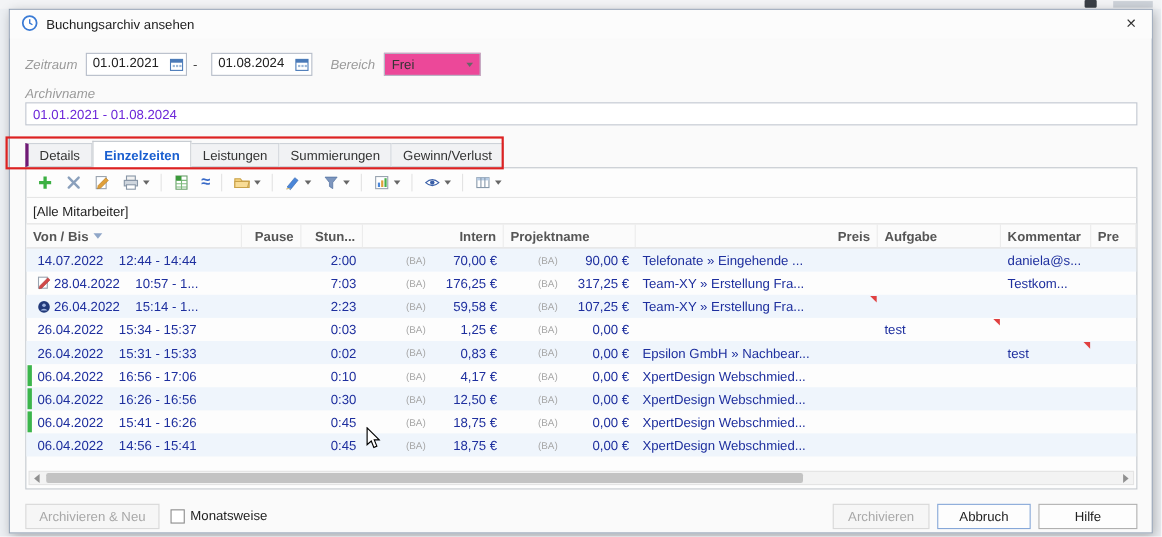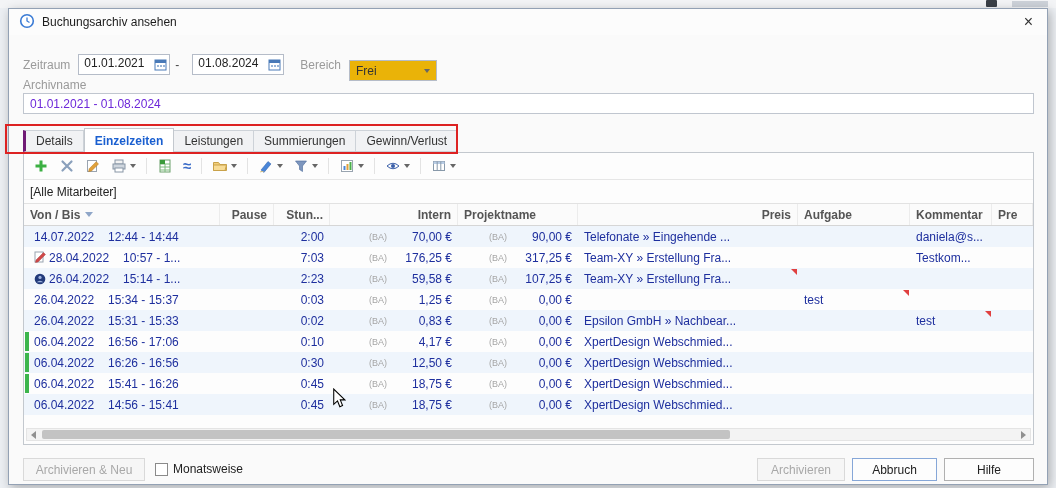--- a/index.html
+++ b/index.html
@@ -13,27 +13,27 @@
 
   
   .dialog { position:absolute; left:8px; top:8px; width:1040px; height:477px; background:#fafafa; border:1px solid #93a1b4; box-shadow:2px 3px 10px rgba(0,0,0,.28); }
   .titlebar { height:26px; display:flex; align-items:center; gap:7px; padding:0 10px; background:#fcfcfc; }
   .titlebar .title { font-size:12px; color:#1c1c1c; }
   .close-btn { margin-left:auto; font-size:16px; line-height:16px; color:#333; cursor:pointer; padding:0 4px; }
   .dlg-body { position:absolute; top:26px; left:0; right:0; bottom:0; }
 
   
   .filter-row { position:absolute; top:13px; left:14px; display:flex; align-items:center; }
-  .lbl { color:#9a9a9a; }
+  .lbl { color:#9a9a9a;font-style:italic; }
   .fld { position:relative; margin-left:8px; }
   .date-input { width:92px; height:21px; border:1px solid #b5bcc8; background:#fff; font:12px "Liberation Sans",sans-serif; color:#222; padding:0 20px 4px 5px; }
   .cal-icon { position:absolute; right:3px; top:4px; }
   .dash { margin:0 5px; color:#444; }
   .bereich-lbl { margin-left:16px; }
-  .combo { width:88px; height:21px; margin-left:8px; border:1px solid #b5bcc8; background:#eab308; display:flex; align-items:center; padding:0 6px; color:#333;margin-top:12px; }
+  .combo { width:88px; height:21px; margin-left:8px; border:1px solid #b5bcc8; background:#ec4899; display:flex; align-items:center; padding:0 6px; color:#333; }
   .combo .caret { margin-left:auto; }
 
   .archiv-label { position:absolute; top:43px; left:14px; color:#9a9a9a; }
   .archiv-input { position:absolute; top:58px; left:14px; right:13px; height:21px; border:1px solid #c0c6cf; background:#fff; font:12px "Liberation Sans",sans-serif; color:#6d28d9; padding:0 6px; }
 
   
   .tabs { position:absolute; top:93px; left:14px; display:flex; align-items:flex-end; height:24px; z-index:2; }
   .tab { height:22px; line-height:21px; padding:0 10px; background:#f1f2f4; border:1px solid #cdd2d8; border-left:none; color:#333; cursor:pointer; }
   .tab:first-child { border-left:3px solid #701a75; }
   .tab.active { height:25px; line-height:25px; background:#fff; color:#1a5fd0; font-weight:bold; border:1px solid #c3c8ce; border-bottom:none; margin-bottom:-1px; }

